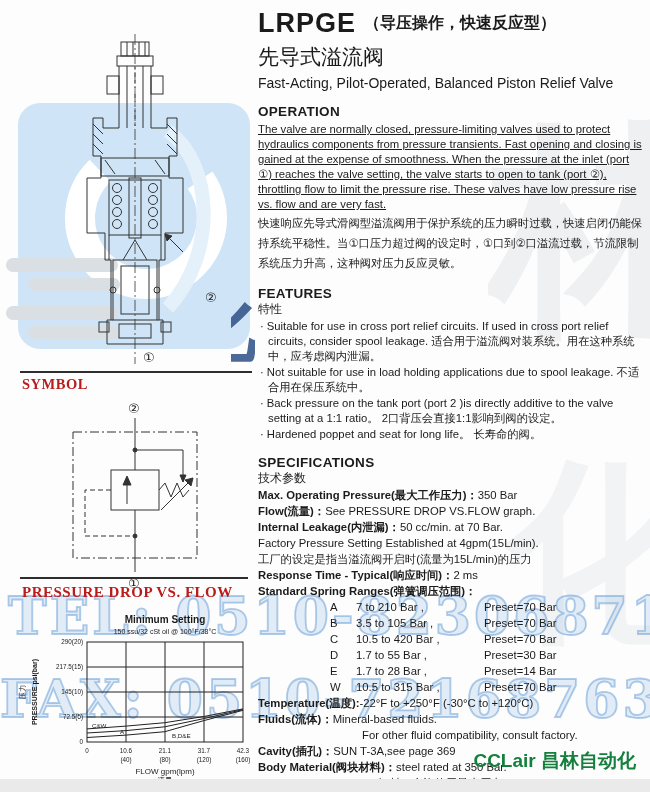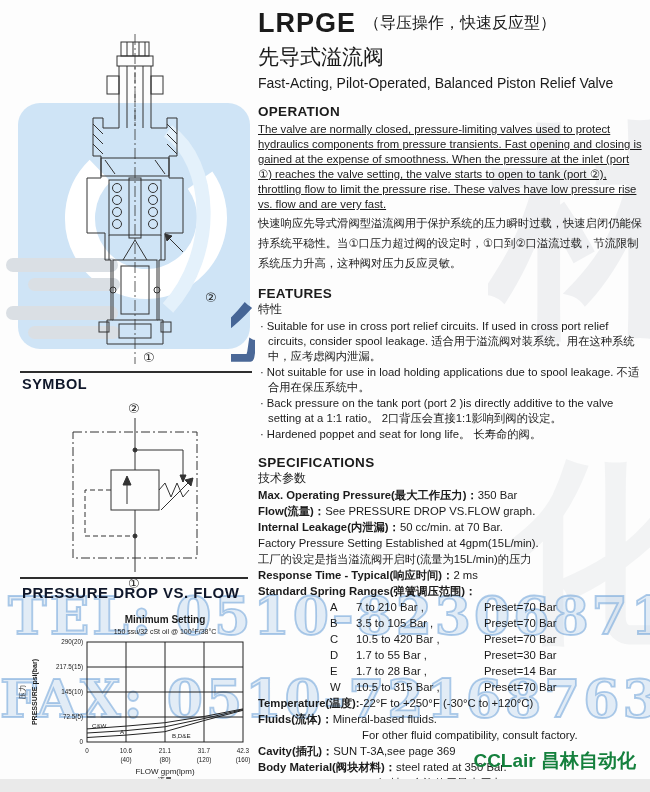--- a/index.html
+++ b/index.html
@@ -12,27 +12,27 @@
   .wm-bar{background:#dadfe4;border-radius:8px;}
   .wm-phone{left:0;width:650px;font-family:"DejaVu Serif","Liberation Serif",serif;
     font-size:52px;font-weight:bold;letter-spacing:3px;white-space:nowrap;
     color:rgba(165,198,232,0.30);-webkit-text-stroke:1.8px rgba(110,162,216,0.55);}
   .wm-glyph{overflow:hidden;color:rgba(148,158,170,0.13);font-weight:bold;line-height:1;}
   .wm-navy{overflow:hidden;color:#2d4f86;font-weight:bold;line-height:1;opacity:.85;}
 
   
   .abs{position:absolute;}
   .rule{position:absolute;height:2px;background:#2e2e2e;}
-  .sec-head{position:absolute;font-weight:bold;color:#0f172a;letter-spacing:.5px;}
+  .sec-head{position:absolute;font-weight:bold;color:#b91c1c;letter-spacing:.5px;font-family:Liberation Serif, serif;}
 
   
   .rcol{position:absolute;left:258px;top:8px;width:388px;}
   .hdr-row{display:flex;align-items:center;}
   .model{font-size:27px;font-weight:bold;letter-spacing:1px;}
-  .model-suffix{font-size:16px;font-weight:normal;margin-left:8px;}
+  .model-suffix{font-size:16px;font-weight:bold;margin-left:8px;}
   .title-zh{font-size:21px;margin-top:4px;}
   .subtitle-en{font-size:14px;margin-top:4px;}
   .h-op{font-size:13.5px;font-weight:bold;margin-top:13px;letter-spacing:.3px;}
   .body-txt{font-size:11.3px;line-height:15px;margin-top:3px;text-align:left;text-decoration:underline;}
   .body-zh{font-size:11.3px;line-height:20px;margin-top:1px;}
   .h-sub-zh{font-size:12px;margin-top:0px;}
   .feat{font-size:11.3px;line-height:15px;padding-left:10px;text-indent:-8px;margin-top:1px;}
   .feat .bullet{margin-right:3px;}
   .spec-line{font-size:11.3px;line-height:16px;}
   .spec-line b{font-weight:bold;}

